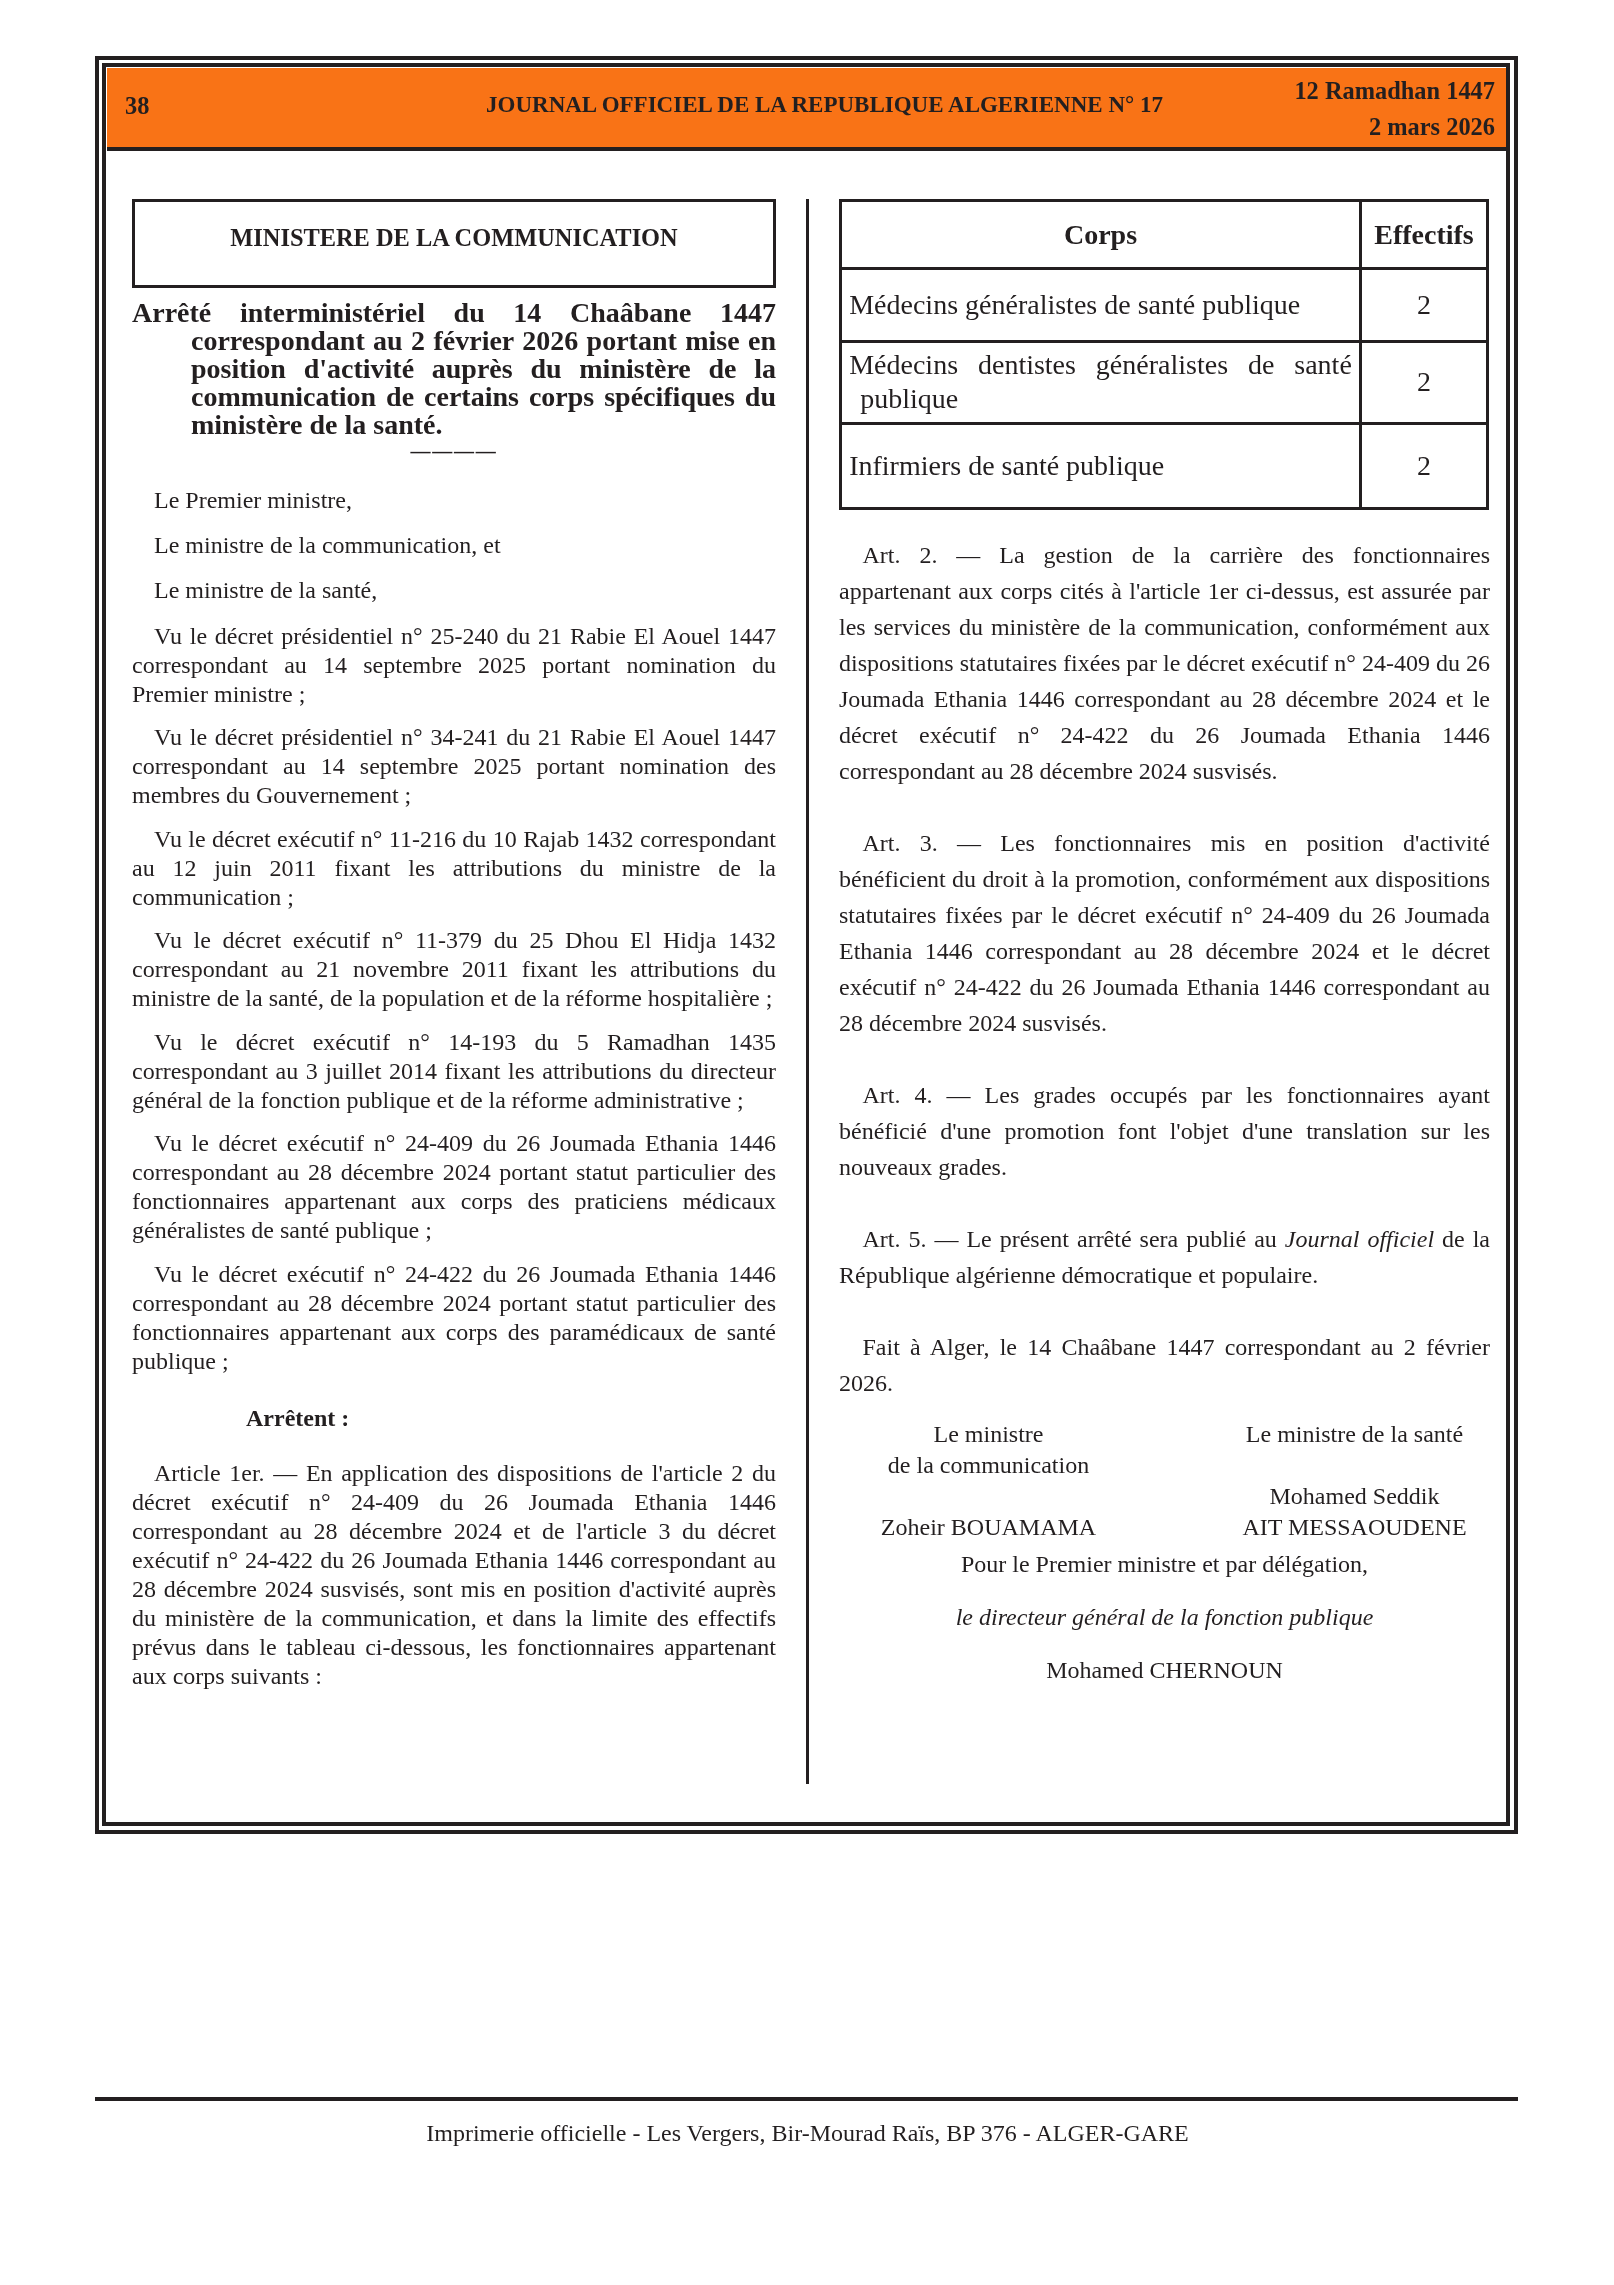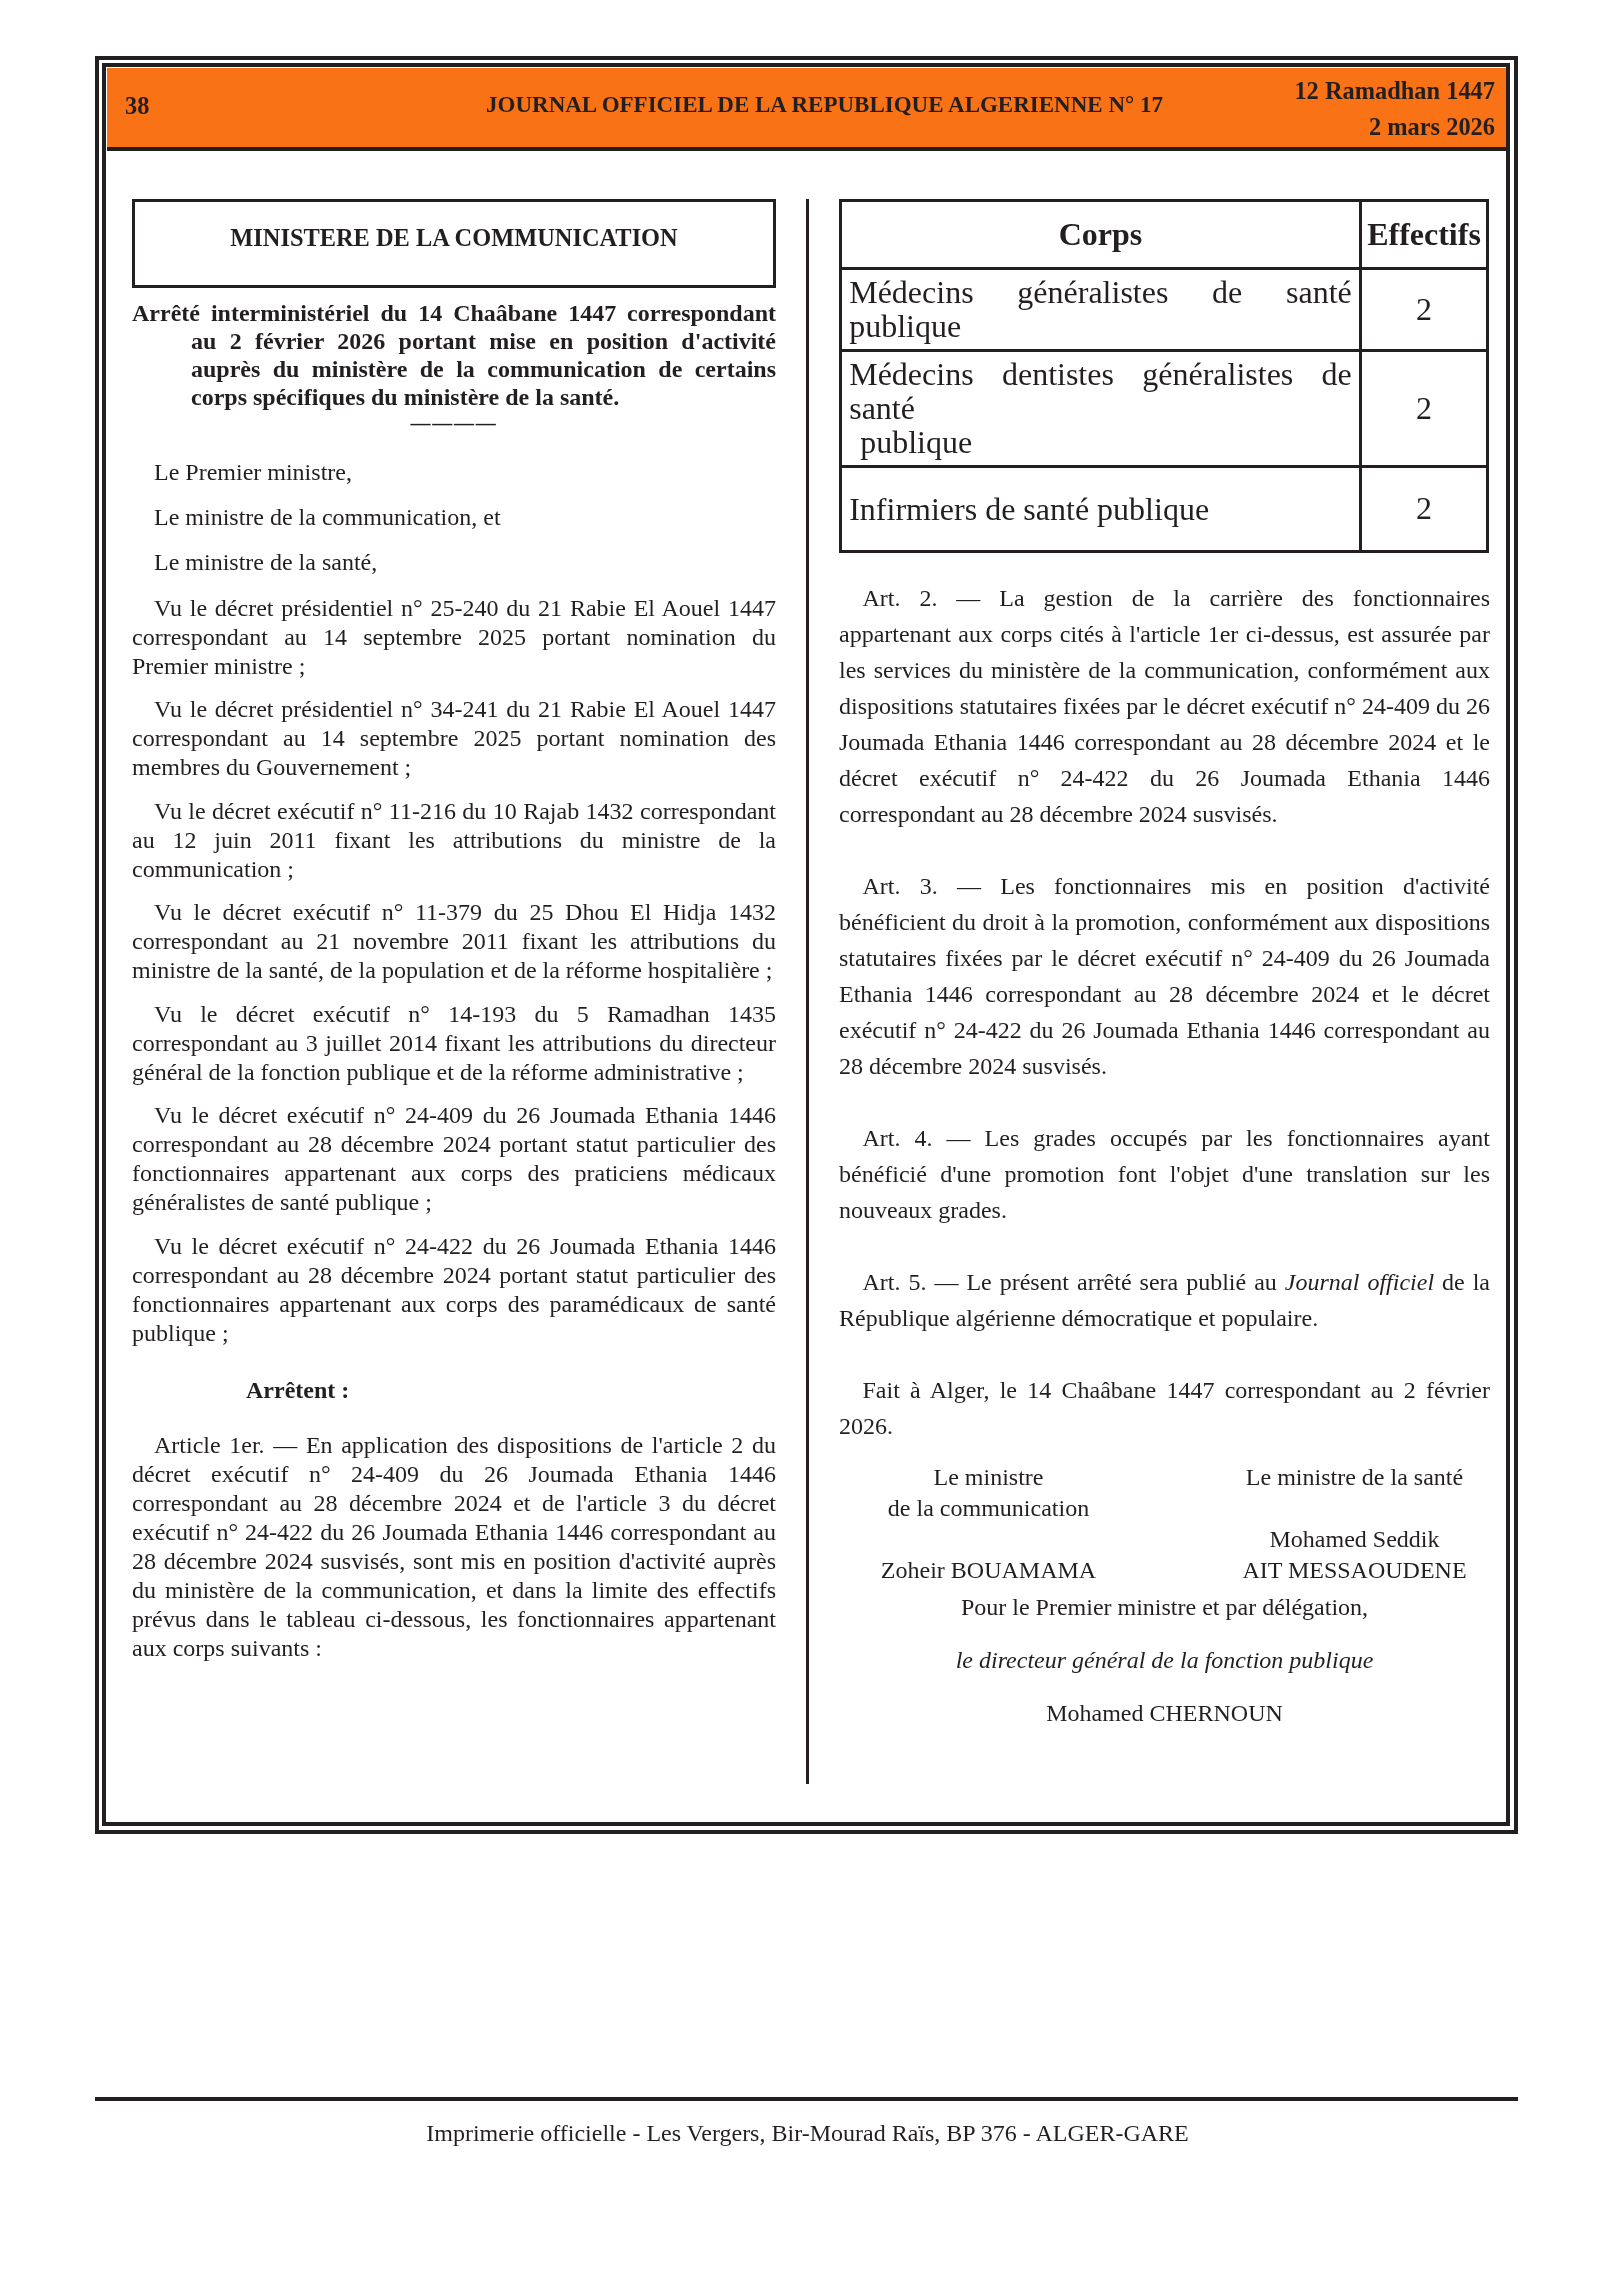--- a/index.html
+++ b/index.html
@@ -15,31 +15,31 @@
   .hdr-title { position: absolute; left: 0; right: 0; top: 23.5px; text-align: center; font-size: 23px; font-weight: bold; padding-left: 36px; }
   .hdr-date { position: absolute; right: 11px; top: 5.4px; text-align: right; font-size: 24.4px; font-weight: bold; line-height: 36px; }
 
   .col-left { position: absolute; left: 132px; top: 199px; width: 644px; }
   .col-right { position: absolute; left: 839px; top: 199px; width: 651px; }
   .divider { position: absolute; left: 806px; top: 199px; width: 2.7px; height: 1585px; background: #231f20; }
 
   .ministry-box { border: 3.6px solid #231f20; height: 89px; box-sizing: border-box; display: flex;
                   align-items: center; justify-content: center; font-weight: bold; font-size: 24.4px;
                   padding-bottom: 11px; }
-  .decree-title { font-weight: bold; font-size: 24px; line-height: 28px; margin-top: 11px; text-align: justify;
+  .decree-title { font-weight: bold; font-size: 28px; line-height: 28px; margin-top: 11px; text-align: justify;
                   padding-left: 59px; text-indent: -59px; }
   .dashes { text-align: center; font-size: 20px; line-height: 20px; margin-top: 1.8px; font-weight: bold; letter-spacing: 1.8px; }
 
   .p { font-size: 24px; line-height: 29px; text-align: justify; text-indent: 22px; margin: 0; }
   .p.gap { margin-top: 14.5px; }
   .p.short { margin-top: 16.3px; }
   .arretent { font-weight: bold; font-size: 24px; margin-top: 29px; padding-left: 114px; }
   .article1 { margin-top: 27px; }
 
-  table.corps { border-collapse: collapse; width: 650px; font-size: 32px; padding-left: 34px; }
+  table.corps { border-collapse: collapse; width: 650px; font-size: 28px; padding-left: 34px; }
   table.corps td, table.corps th { border: 3.6px solid #231f20; }
   table.corps th { font-weight: bold; height: 63px; text-align: center; }
   table.corps td.name { padding: 5.4px 7.2px; height: 59px; text-align: justify; line-height: 34px; }
   table.corps td.val { text-align: center; width: 122px; }
   .sub-indent { padding-left: 11px; }
 
   .rp { font-size: 24px; line-height: 36px; text-align: justify; text-indent: 23.5px; margin: 0; }
   .rp.gap { margin-top: 36px; }
   .rp.first { margin-top: 27px; }
 

